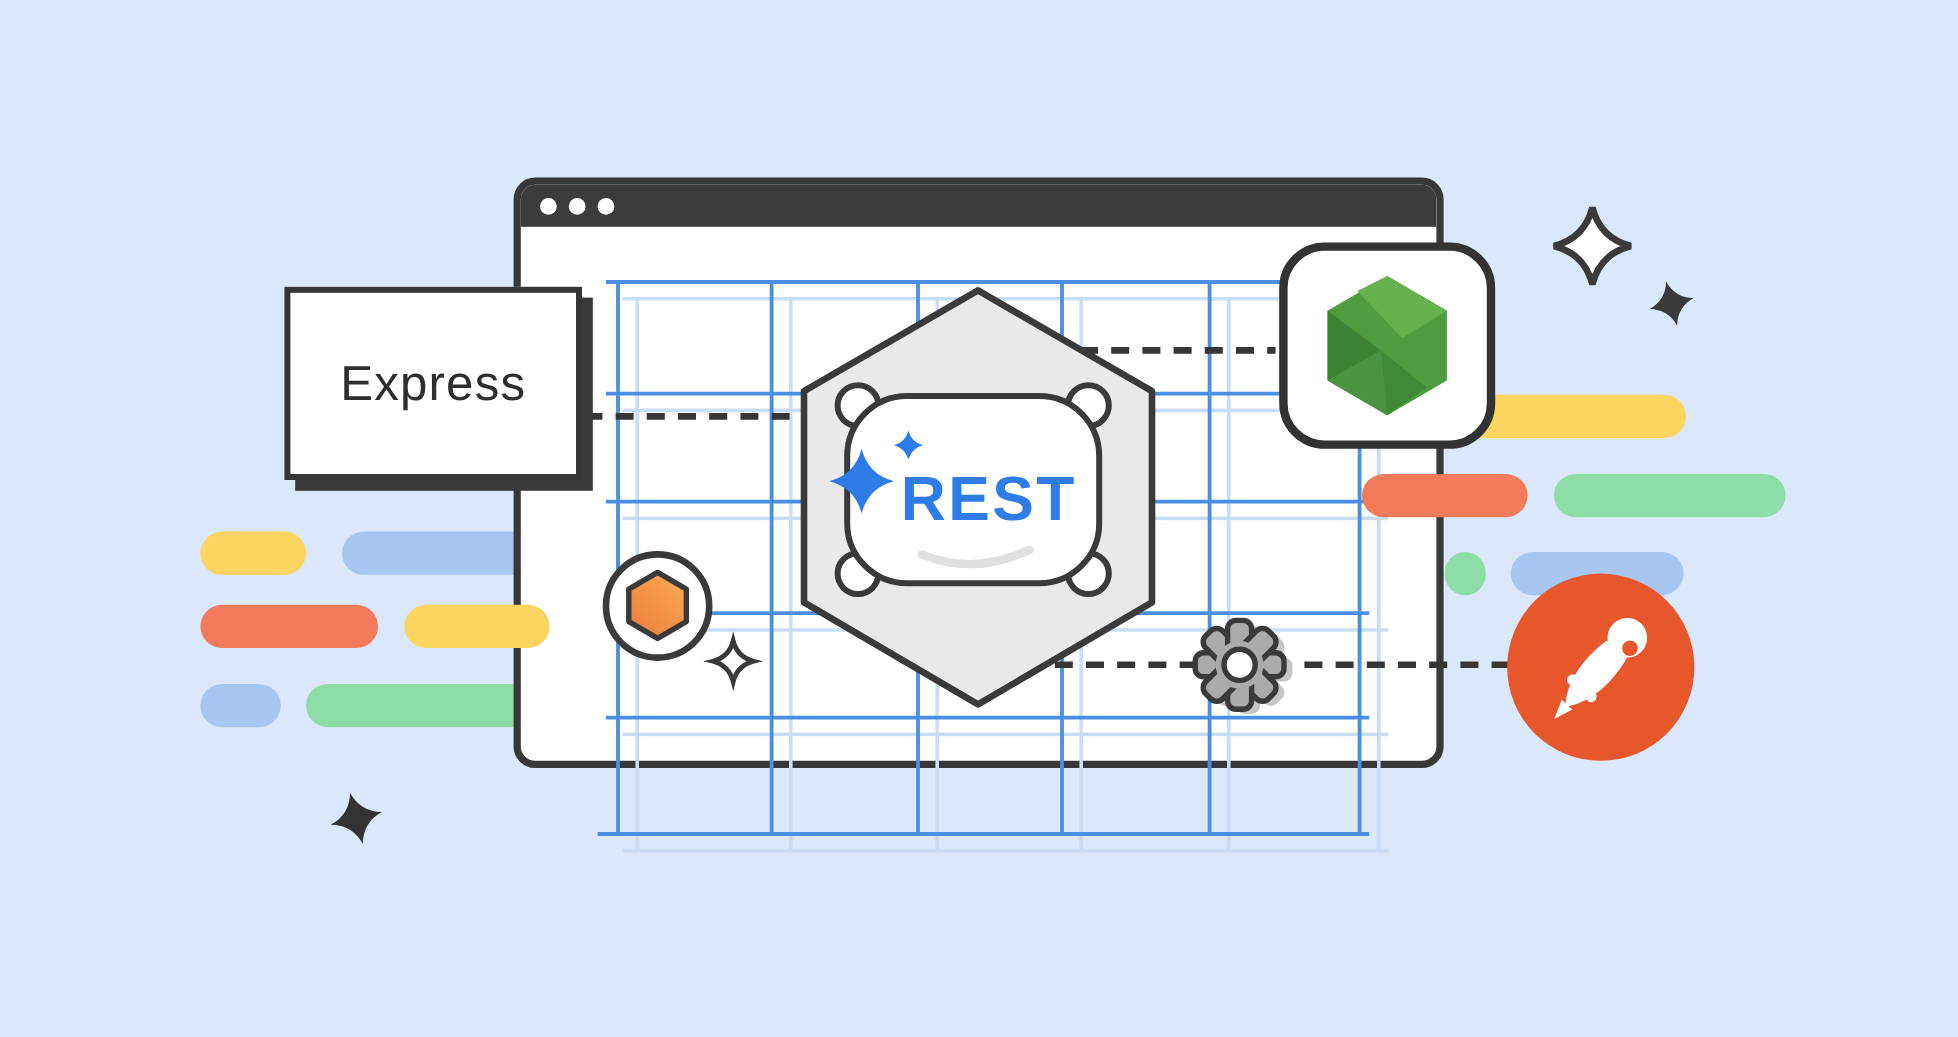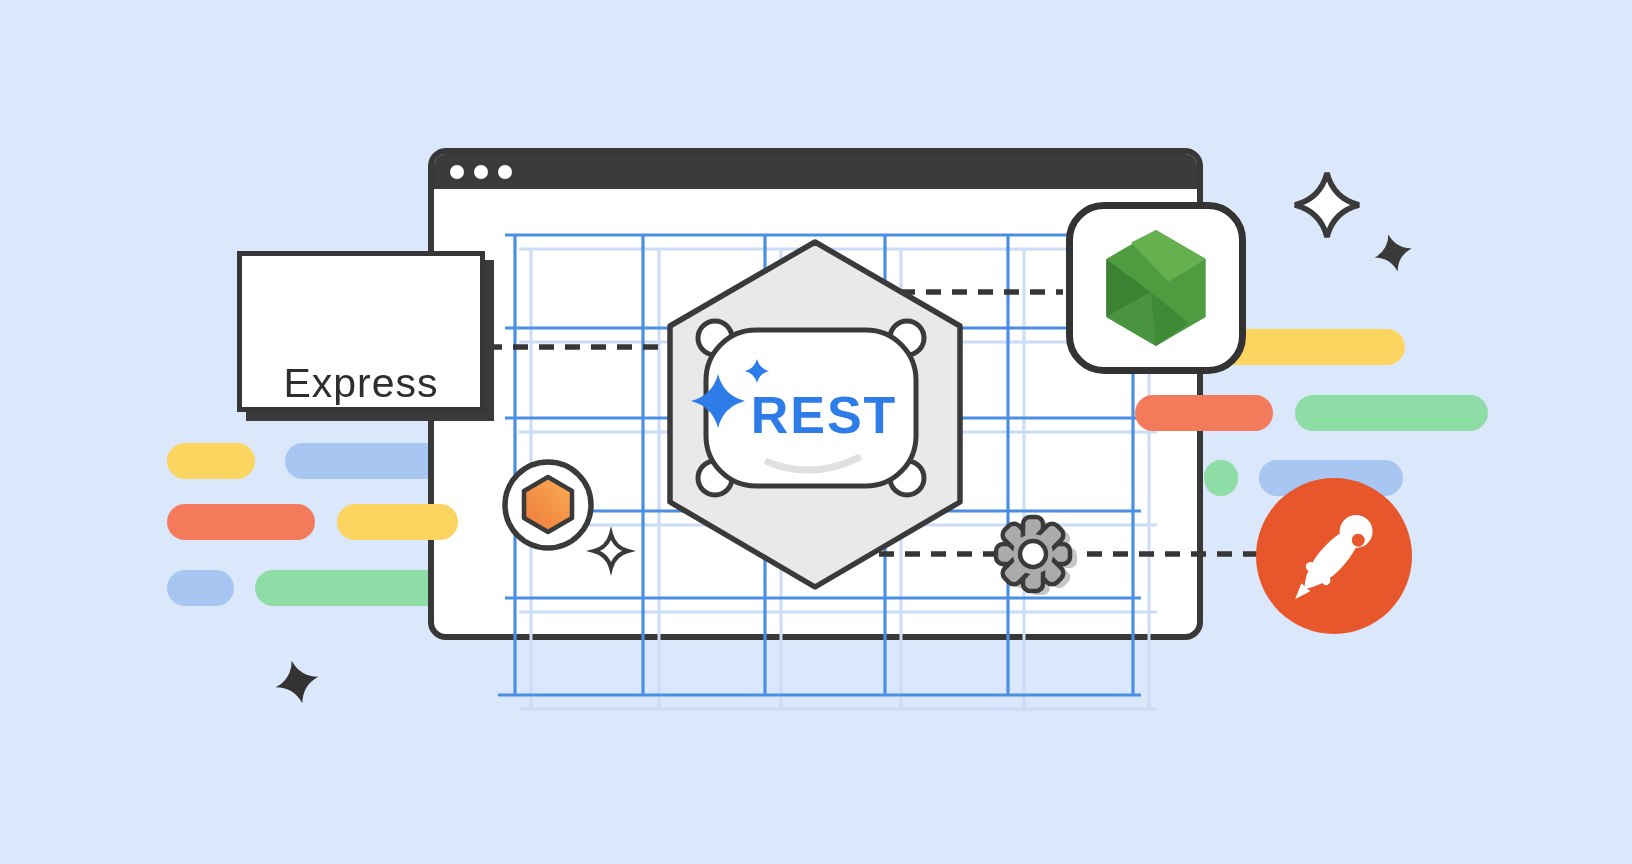--- a/index.html
+++ b/index.html
@@ -44,23 +44,22 @@
   .dot{width:14px;height:14px;border-radius:50%;background:#FFFFFF;}
 
   
   .scene-svg{left:0;top:0;z-index:3;}
 
   
   .express-box{
     left:237px;top:239px;width:248px;height:161px;
     background:#FFFFFF;border:5px solid #363636;
     box-shadow:9px 9px 0 #3A3A3A;
-    box-sizing:border-box;display:flex;align-items:flex-end;justify-content:center;
+    box-sizing:border-box;display:flex;align-items:center;justify-content:center;
     z-index:5;
-    margin-top:12px;
   }
   .express-label{
     font-size:41px;font-weight:300;color:#2E2E2E;letter-spacing:1px;
   }
 
   
   .node-box{
     left:1066px;top:202px;width:180px;height:172px;
     background:#FFFFFF;border:7px solid #333333;border-radius:38px;
     box-sizing:border-box;display:flex;align-items:center;justify-content:center;

